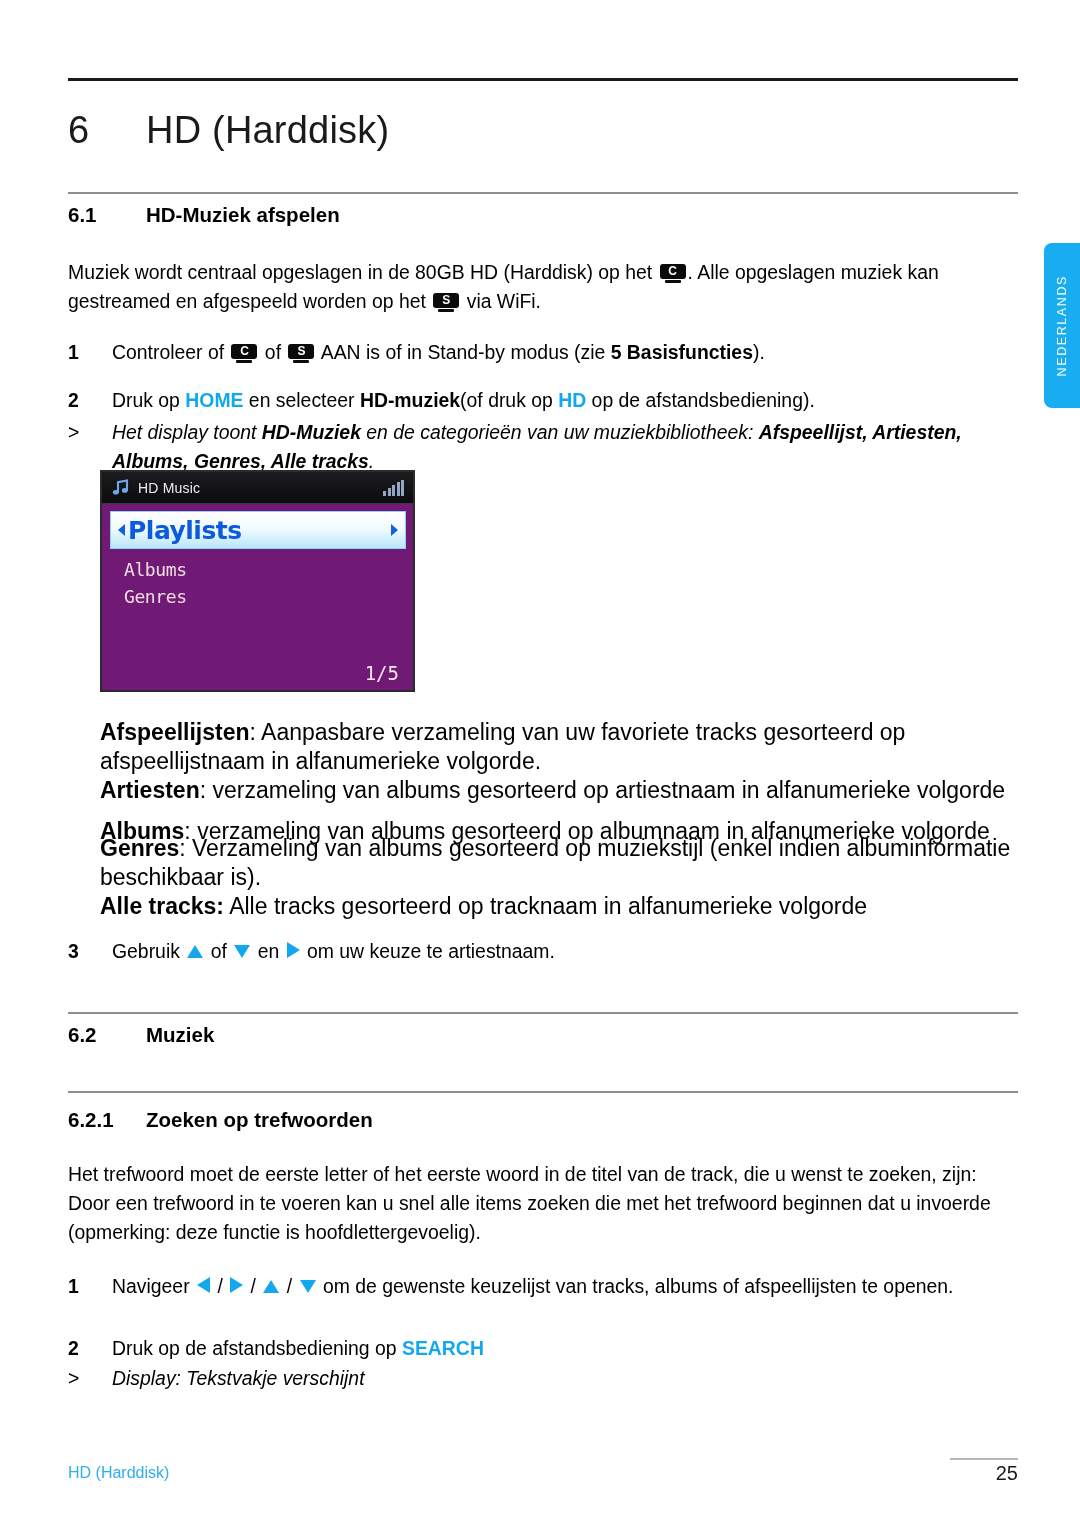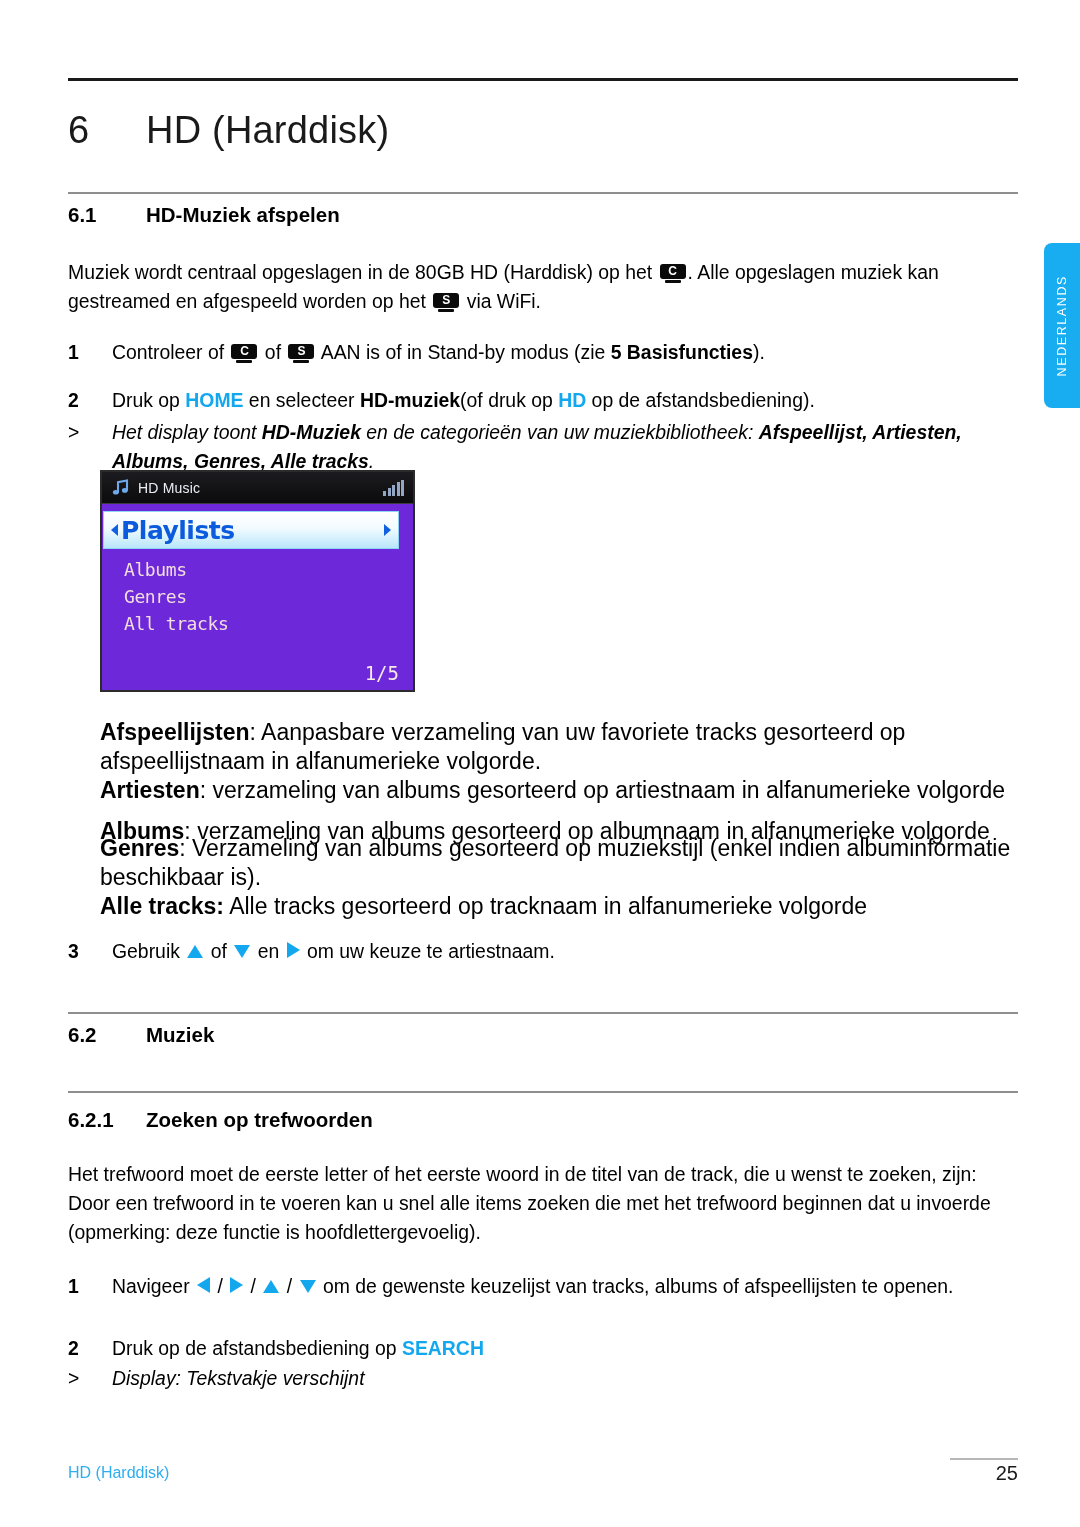--- a/index.html
+++ b/index.html
@@ -164,21 +164,21 @@
     border-top: 8px solid transparent;
     border-bottom: 8px solid transparent;
     border-right: 13px solid #13A8EE;
   }
 
   
   .device {
     position: absolute;
     left: 100px; top: 470px;
     width: 315px; height: 222px;
-    background: #6d28d9;
+    background: #701a75;
     border: 2px solid #2b2b2b;
     box-sizing: border-box;
     overflow: hidden;
     font-family: "DejaVu Sans Mono", monospace;
   }
   .dev-titlebar {
     position: absolute;
     left: 0; top: 0;
     width: 100%;
     height: 32px;
@@ -217,21 +217,21 @@
   .dev-signal i:nth-child(1) { height: 5px; }
   .dev-signal i:nth-child(2) { height: 8px; }
   .dev-signal i:nth-child(3) { height: 11px; }
   .dev-signal i:nth-child(4) { height: 14px; }
   .dev-signal .ant {
     width: 3px; height: 16px; background: #93a6c4;
   }
 
   .dev-sel {
     position: absolute;
-    left: 1px; top: 39px;
+    left: 8px; top: 39px;
     width: 296px; height: 38px;
     background: linear-gradient(to bottom, #ffffff 0%, #f2fbff 45%, #b9e6fb 100%);
     border: 1px solid #8fd4f2;
     box-sizing: border-box;
     display: flex;
     align-items: center;
     padding: 0 7px;
   }
   .dev-sel .lab {
     color: #0d5bdd;
@@ -390,21 +390,20 @@
 
     <div class="dev-sel">
       <span class="sel-arrow-l"></span>
       <span class="lab">Playlists</span>
       <span class="sel-arrow-r"></span>
     </div>
 
     <div class="dev-list">
       <div class="row">Albums</div>
       <div class="row">Genres</div>
-      <div class="row">All tracks</div>
     </div>
 
     <div class="dev-page">1/5</div>
   </div>
 
   <div class="defs" style="top:718px;">
     <p class="d"><b>Afspeellijsten</b><span>: </span><span>Aanpasbare verzameling van uw favoriete tracks gesorteerd op afspeellijstnaam in alfanumerieke volgorde.</span></p>
   </div>
 
   <div class="defs" style="top:776px;">

